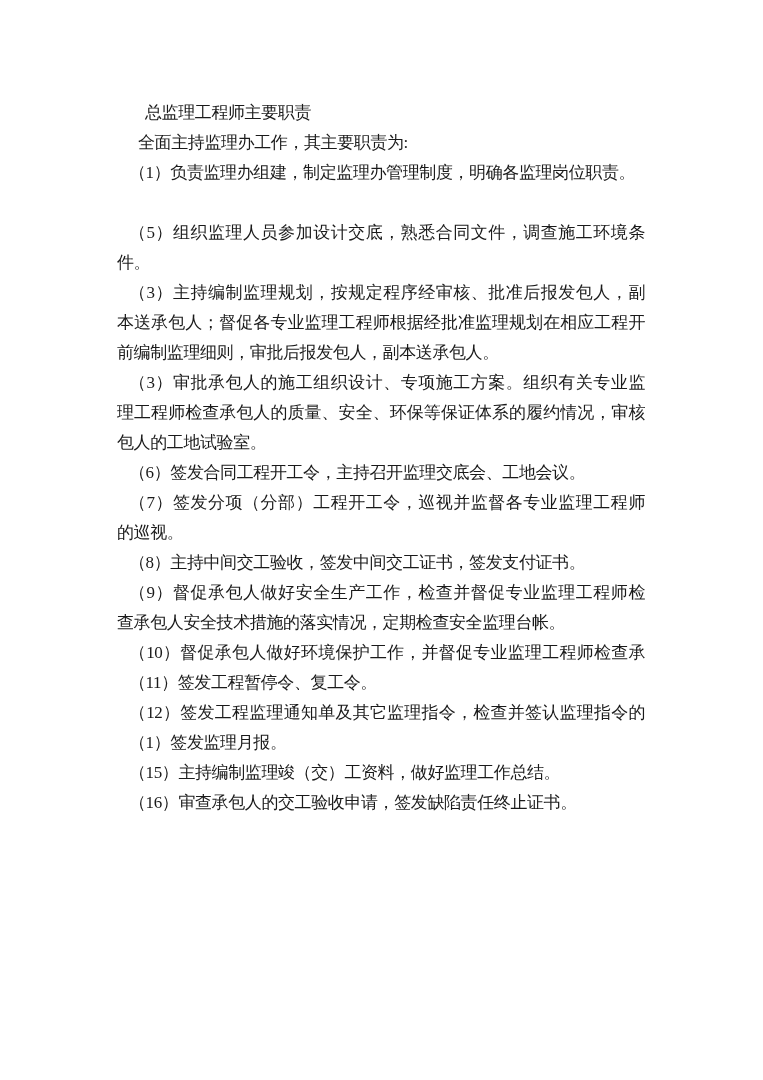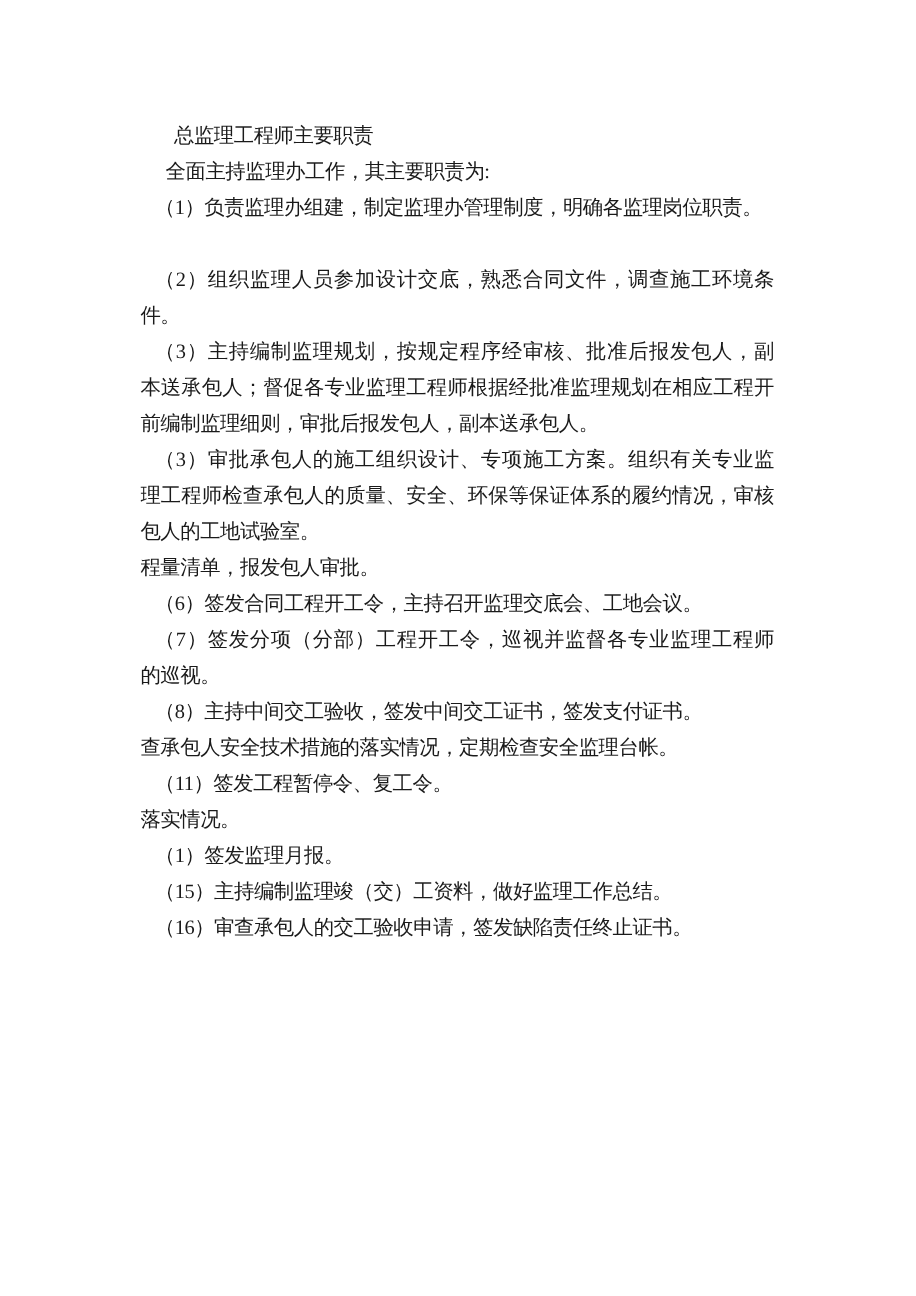--- a/index.html
+++ b/index.html
@@ -56,56 +56,57 @@
       <div class="para">
         <div class="line first-intro">全面主持监理办工作，其主要职责为:</div>
       </div>
       <div class="para">
         <div class="line first-item">（1）负责监理办组建，制定监理办管理制度，明确各监理岗位职责。</div>
       </div>
       <div class="para">
         <div class="line first-blank"></div>
       </div>
       <div class="para">
-        <div class="line first-item fill">（2）组织监理人员参加设计交底，熟悉合同文件，调查施工环境条</div>
+        <div class="line first-item fill">（5）组织监理人员参加设计交底，熟悉合同文件，调查施工环境条</div>
         <div class="line">件。</div>
       </div>
       <div class="para">
         <div class="line first-item fill">（3）主持编制监理规划，按规定程序经审核、批准后报发包人，副</div>
         <div class="line fill">本送承包人；督促各专业监理工程师根据经批准监理规划在相应工程开工</div>
         <div class="line">前编制监理细则，审批后报发包人，副本送承包人。</div>
       </div>
       <div class="para">
         <div class="line first-item fill">（3）审批承包人的施工组织设计、专项施工方案。组织有关专业监</div>
         <div class="line fill">理工程师检查承包人的质量、安全、环保等保证体系的履约情况，审核承</div>
         <div class="line">包人的工地试验室。</div>
       </div>
       <div class="para">
-        <div class="line">程量清单，报发包人审批。</div>
       </div>
       <div class="para">
         <div class="line first-item">（6）签发合同工程开工令，主持召开监理交底会、工地会议。</div>
       </div>
       <div class="para">
         <div class="line first-item fill">（7）签发分项（分部）工程开工令，巡视并监督各专业监理工程师</div>
         <div class="line">的巡视。</div>
       </div>
       <div class="para">
         <div class="line first-item">（8）主持中间交工验收，签发中间交工证书，签发支付证书。</div>
       </div>
       <div class="para">
+        <div class="line first-item fill">（9）督促承包人做好安全生产工作，检查并督促专业监理工程师检</div>
         <div class="line">查承包人安全技术措施的落实情况，定期检查安全监理台帐。</div>
       </div>
       <div class="para">
+        <div class="line first-item fill">（10）督促承包人做好环境保护工作，并督促专业监理工程师检查承</div>
       </div>
       <div class="para">
         <div class="line first-item">（11）签发工程暂停令、复工令。</div>
       </div>
       <div class="para">
-        <div class="line">落实情况。</div>
+        <div class="line first-item fill">（12）签发工程监理通知单及其它监理指令，检查并签认监理指令的</div>
       </div>
       <div class="para">
         <div class="line first-item">（1）签发监理月报。</div>
       </div>
       <div class="para">
         <div class="line first-item">（15）主持编制监理竣（交）工资料，做好监理工作总结。</div>
       </div>
       <div class="para">
         <div class="line first-item">（16）审查承包人的交工验收申请，签发缺陷责任终止证书。</div>
       </div>

